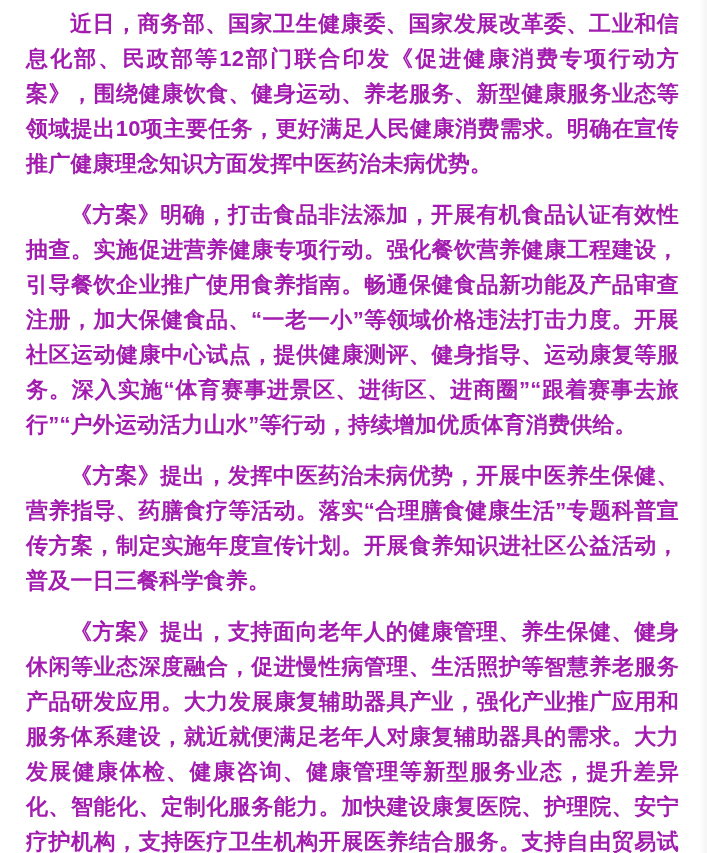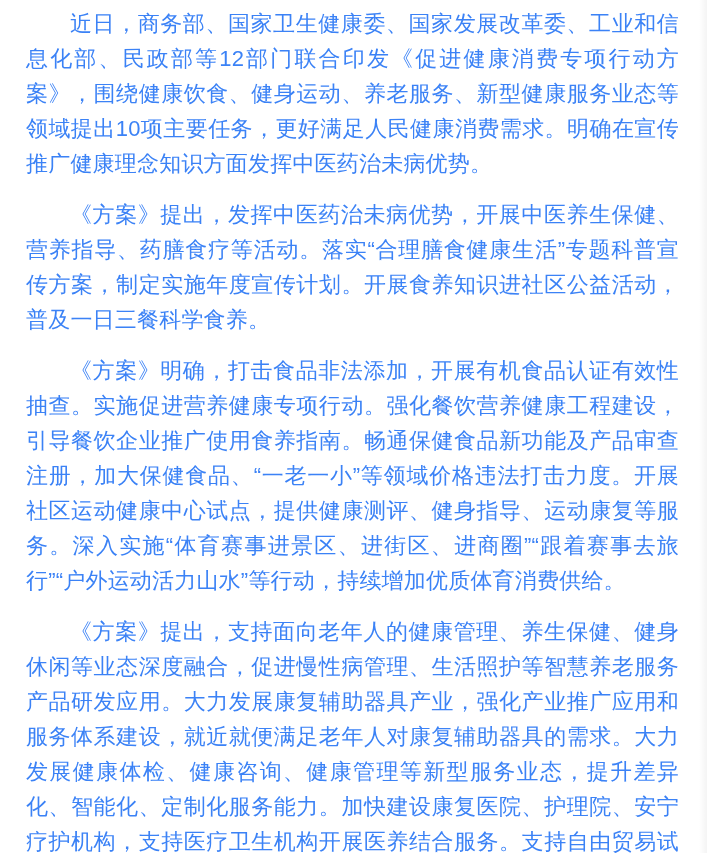--- a/index.html
+++ b/index.html
@@ -15,42 +15,42 @@
     font-family: "Liberation Sans", sans-serif;
   }
   .article {
     box-sizing: border-box;
     width: 707px;
     padding: 6px 28px 0 26px;
   }
   .para {
     font-size: 22px;
     line-height: 35px;
-    color: #3b82f6;
+    color: #a21caf;
     text-align: justify;
     text-indent: 2em;
     margin: 0 0 16px 0;
-    font-weight: 400;
+    font-weight: 700;
     letter-spacing: 0.2px;
     word-break: break-all;
   }
   .right-shade {
     position: absolute;
     top: 0;
     right: 0;
     width: 8px;
     height: 100%;
     background: linear-gradient(to right, rgba(0,0,0,0), rgba(0,0,0,0.045));
     pointer-events: none;
   }
 </style>
 </head>
 <body>
 
 <div class="article">
   <p class="para">近日，商务部、国家卫生健康委、国家发展改革委、工业和信息化部、民政部等12部门联合印发《促进健康消费专项行动方案》，围绕健康饮食、健身运动、养老服务、新型健康服务业态等领域提出10项主要任务，更好满足人民健康消费需求。明确在宣传推广健康理念知识方面发挥中医药治未病优势。</p>
+  <p class="para">《方案》明确，打击食品非法添加，开展有机食品认证有效性抽查。实施促进营养健康专项行动。强化餐饮营养健康工程建设，引导餐饮企业推广使用食养指南。畅通保健食品新功能及产品审查注册，加大保健食品、“一老一小”等领域价格违法打击力度。开展社区运动健康中心试点，提供健康测评、健身指导、运动康复等服务。深入实施“体育赛事进景区、进街区、进商圈”“跟着赛事去旅行”“户外运动活力山水”等行动，持续增加优质体育消费供给。</p>
   <p class="para">《方案》提出，发挥中医药治未病优势，开展中医养生保健、营养指导、药膳食疗等活动。落实“合理膳食健康生活”专题科普宣传方案，制定实施年度宣传计划。开展食养知识进社区公益活动，普及一日三餐科学食养。</p>
-  <p class="para">《方案》明确，打击食品非法添加，开展有机食品认证有效性抽查。实施促进营养健康专项行动。强化餐饮营养健康工程建设，引导餐饮企业推广使用食养指南。畅通保健食品新功能及产品审查注册，加大保健食品、“一老一小”等领域价格违法打击力度。开展社区运动健康中心试点，提供健康测评、健身指导、运动康复等服务。深入实施“体育赛事进景区、进街区、进商圈”“跟着赛事去旅行”“户外运动活力山水”等行动，持续增加优质体育消费供给。</p>
   <p class="para">《方案》提出，支持面向老年人的健康管理、养生保健、健身休闲等业态深度融合，促进慢性病管理、生活照护等智慧养老服务产品研发应用。大力发展康复辅助器具产业，强化产业推广应用和服务体系建设，就近就便满足老年人对康复辅助器具的需求。大力发展健康体检、健康咨询、健康管理等新型服务业态，提升差异化、智能化、定制化服务能力。加快建设康复医院、护理院、安宁疗护机构，支持医疗卫生机构开展医养结合服务。支持自由贸易试验区、自由贸易港发展医疗旅游、生物医药等健康产业。</p>
 
 </div>
 
 <div class="right-shade"></div>
 
 </body></html>

